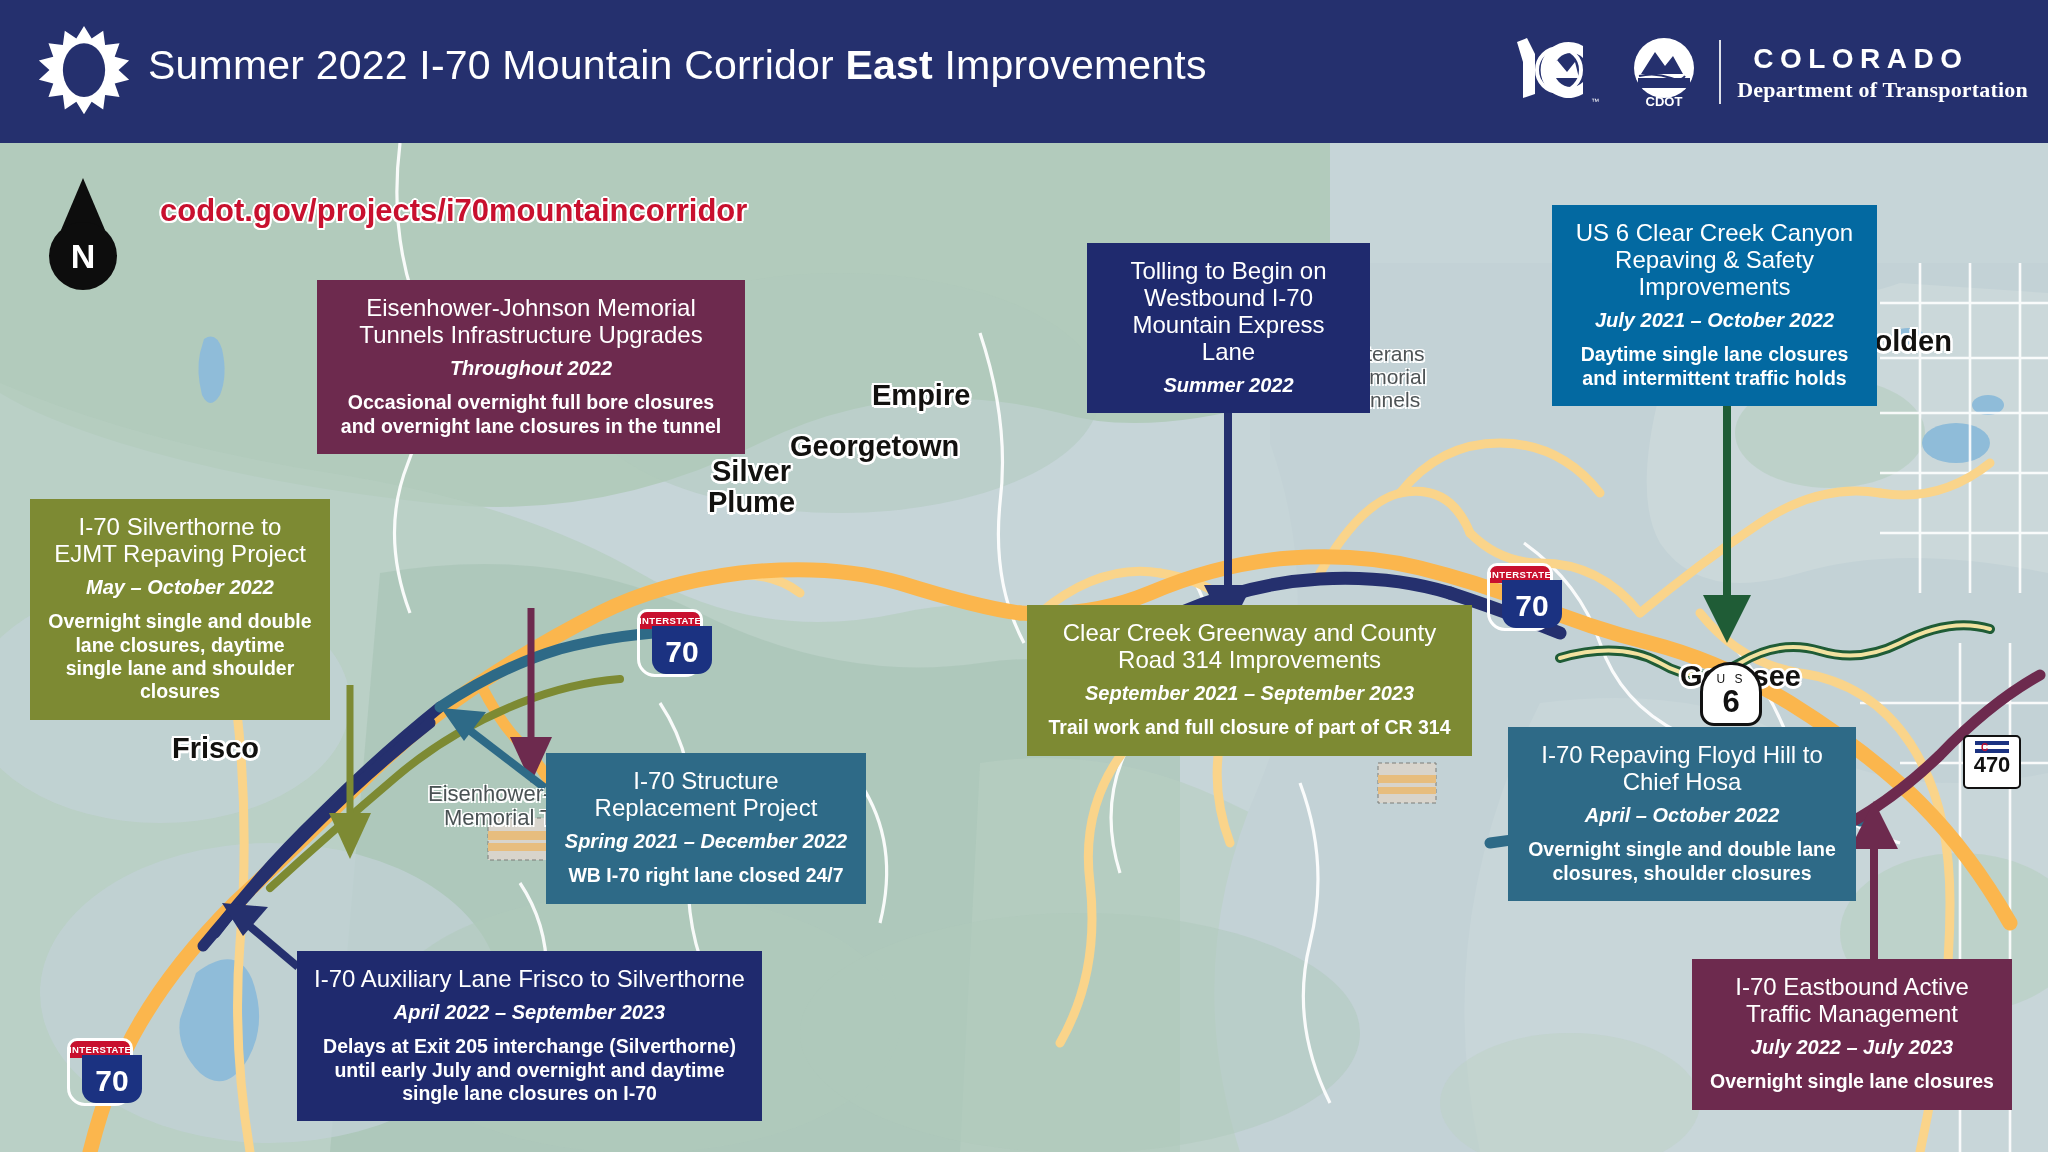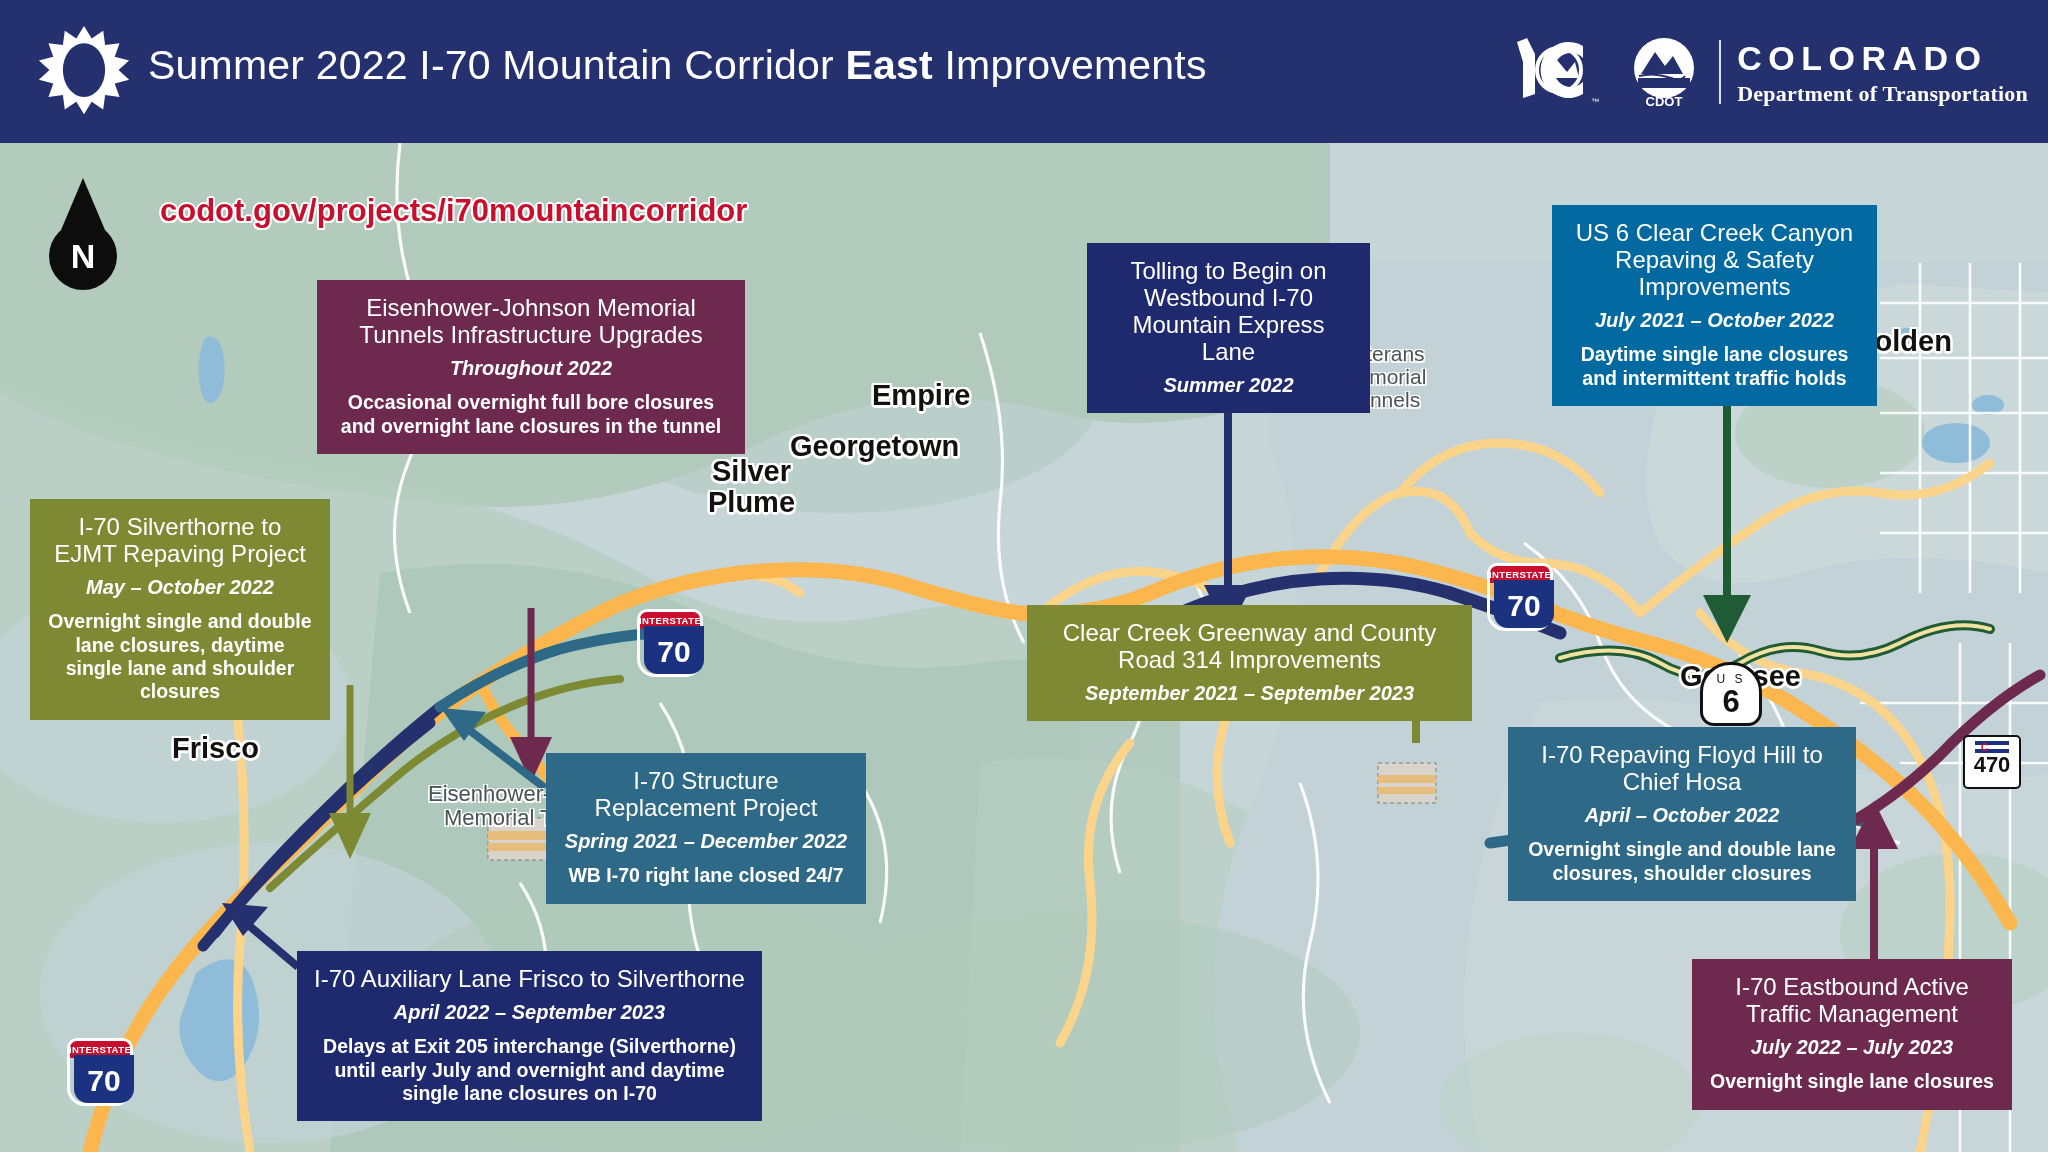--- a/index.html
+++ b/index.html
@@ -22,21 +22,21 @@
     position:absolute; left:148px; top:42px;
     font-size: 41px; color:#ffffff; letter-spacing:.2px;
     font-family:"Liberation Sans", sans-serif; font-weight:300;
     white-space:nowrap;
   }
   #header-title b { font-weight:700; }
   #cdot-logo { position:absolute; right:20px; top:26px; height:92px; display:flex; align-items:center; gap:16px; }
   #cdot-marks { display:flex; align-items:center; gap:6px; }
   #cdot-divider { width:2px; height:64px; background:#ffffff; opacity:.85; }
   #cdot-words { color:#fff; font-family:"Liberation Sans", sans-serif; line-height:1.25; }
-  #cdot-words .l1 { font-size:34px; font-weight:700; letter-spacing:6.5px; }
+  #cdot-words .l1 { font-size:28px; font-weight:700; letter-spacing:6.5px;margin-left:16px; }
   #cdot-words .l2 { font-size:22px; font-weight:700; letter-spacing:.2px; font-family:"Liberation Serif", serif;}
 
   
   #map {
     position:absolute; left:0; top:143px; width:2048px; height:1009px;
     background:#c5d4d7;
     overflow:hidden;
   }
 
   
@@ -89,21 +89,21 @@
 
   
   .shield-i { position:absolute; width:60px; height:78px; }
   .shield-i .top {
     position:absolute; left:0; top:0; width:60px; height:17px; background:#c8102e;
     border-radius:7px 7px 0 0; color:#fff; font-size:9.5px; font-weight:700;
     font-family:"Liberation Sans", sans-serif; display:flex; align-items:center;
     justify-content:center; letter-spacing:.4px;
   }
   .shield-i .body {
-    position:absolute; left:4px; top:14px; width:60px; height:48px; background:#1b3281;
+    position:absolute; left:12px; top:14px; width:60px; height:48px; background:#1b3281;
     border-radius:0 0 14px 14px; color:#fff; font-size:30px; font-weight:700;
     font-family:"Liberation Sans", sans-serif; display:flex; align-items:center;
     justify-content:center; padding-top:4px;
   }
   .shield-i .frame {
     position:absolute; left:-3px; top:-3px; width:66px; height:68px;
     border:3px solid #fff; border-radius:10px 10px 18px 18px;
   }
   .shield-us {
     position:absolute; width:62px; height:64px; background:#fff;
@@ -387,20 +387,21 @@
 
     <div class="callout" style="left:1552px; top:62px; width:325px; background:#0369a1;">
       <div class="title">US 6 Clear Creek Canyon Repaving &amp; Safety Improvements</div>
       <div class="dates">July 2021 – October 2022</div>
       <div class="desc">Daytime single lane closures and intermittent traffic holds</div>
     </div>
 
     <div class="callout" style="left:1027px; top:462px; width:445px; background:#7d8a33;">
       <div class="title">Clear Creek Greenway and County Road 314 Improvements</div>
       <div class="dates">September 2021 – September 2023</div>
+      <div class="desc">Trail work and full closure of part of CR 314</div>
     </div>
 
     <div class="callout" style="left:1508px; top:584px; width:348px; background:#2e6a87;">
       <div class="title">I-70 Repaving Floyd Hill to Chief Hosa</div>
       <div class="dates">April – October 2022</div>
       <div class="desc">Overnight single and double lane closures, shoulder closures</div>
     </div>
 
     <div class="callout" style="left:1692px; top:816px; width:320px; background:#6d2a4e;">
       <div class="title">I-70 Eastbound Active Traffic Management</div>

